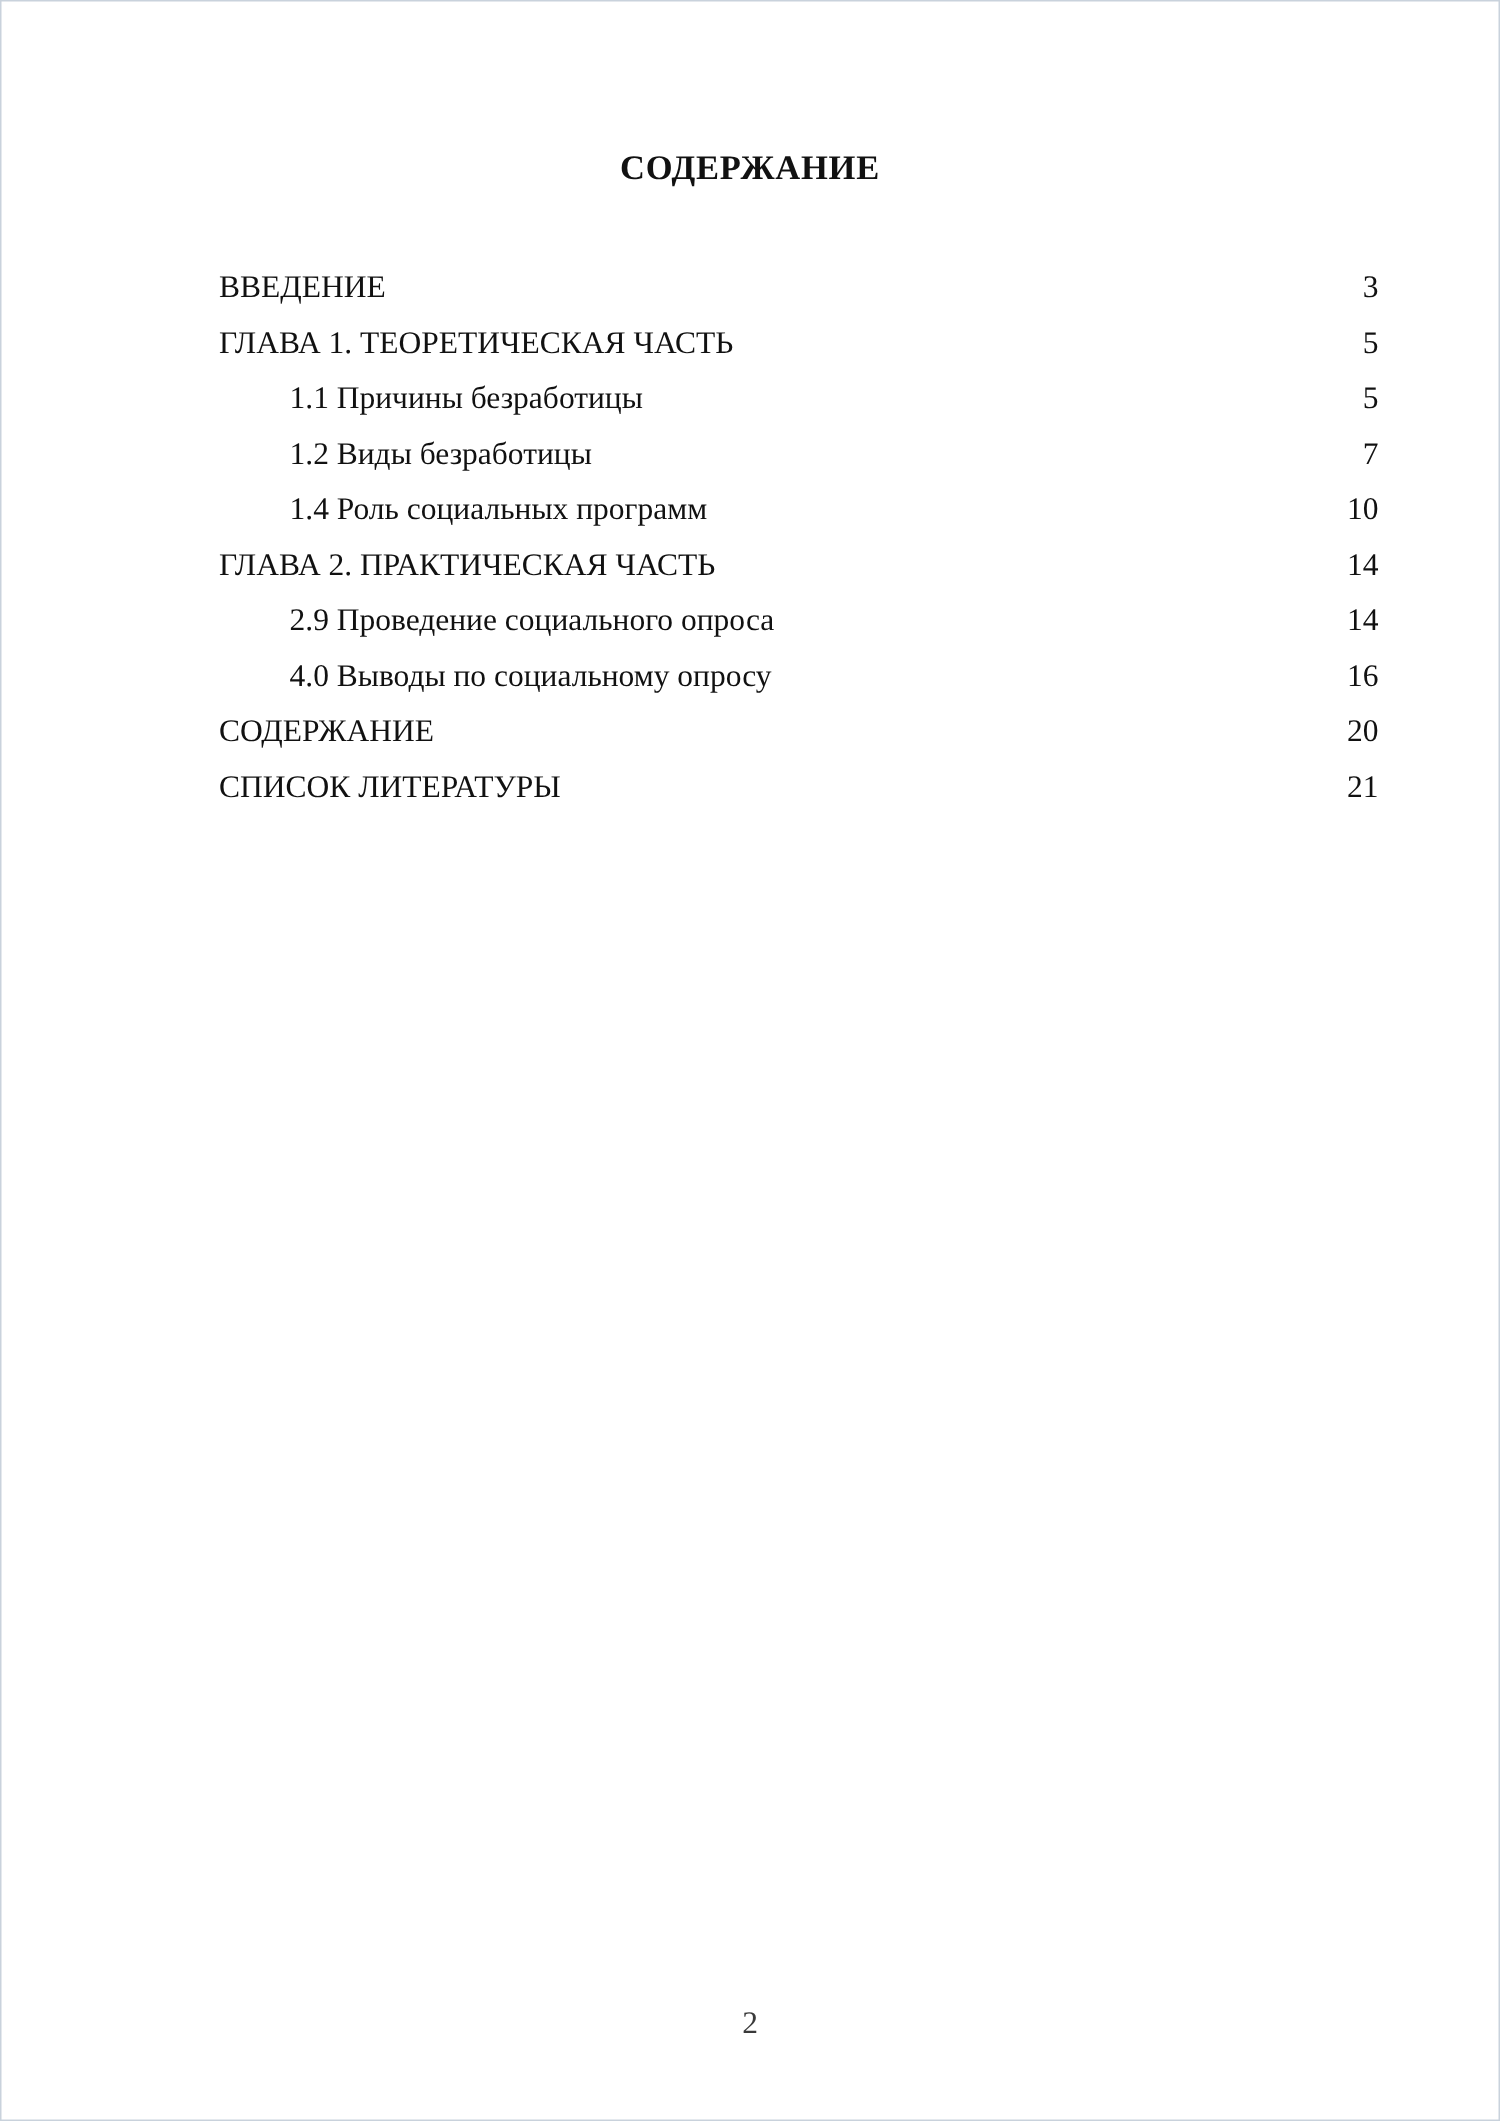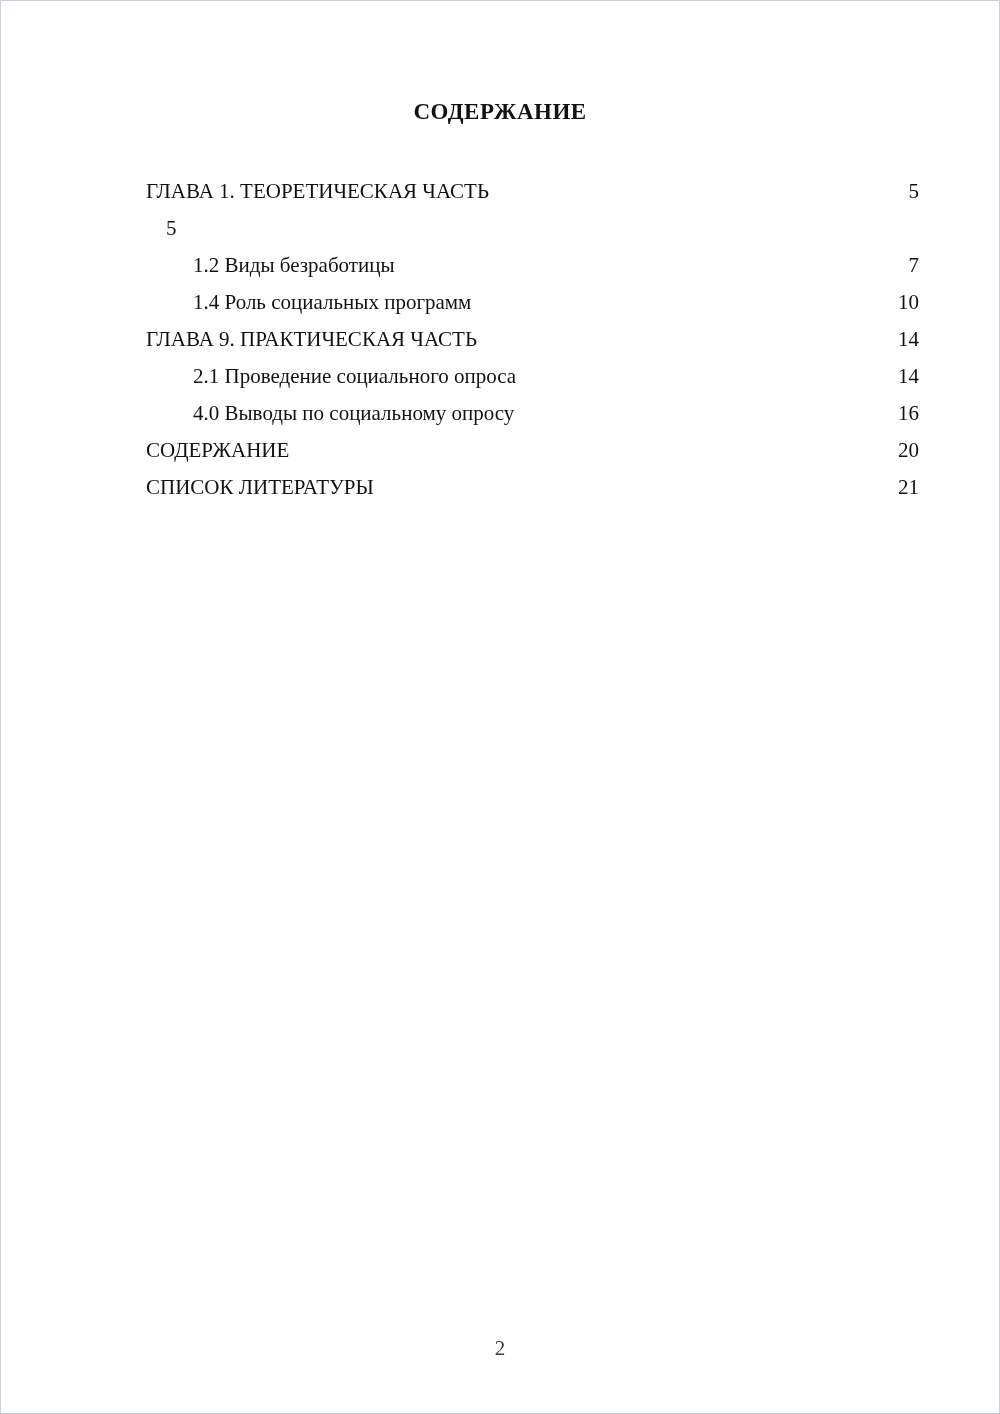--- a/index.html
+++ b/index.html
@@ -61,48 +61,53 @@
   }
 </style>
 </head>
 <body>
 
 <div class="page">
 
   <h1 class="doc-title">СОДЕРЖАНИЕ</h1>
 
   <div class="toc" id="toc-list">
+    <div class="toc-row">
+      <span class="toc-label">ВВЕДЕНИЕ</span>
+      <span class="toc-page">3</span>
+    </div>
 
     <div class="toc-row">
       <span class="toc-label">ГЛАВА 1. ТЕОРЕТИЧЕСКАЯ ЧАСТЬ</span>
       <span class="toc-page">5</span>
     </div>
 
     <div class="toc-row indent-1">
+      <span class="toc-label">1.1 Причины безработицы</span>
       <span class="toc-page">5</span>
     </div>
 
     <div class="toc-row indent-1">
       <span class="toc-label">1.2 Виды безработицы</span>
       <span class="toc-page">7</span>
     </div>
 
 
     <div class="toc-row indent-1">
       <span class="toc-label">1.4 Роль социальных программ</span>
       <span class="toc-page">10</span>
     </div>
 
     <div class="toc-row">
-      <span class="toc-label">ГЛАВА 9. ПРАКТИЧЕСКАЯ ЧАСТЬ</span>
+      <span class="toc-label">ГЛАВА 2. ПРАКТИЧЕСКАЯ ЧАСТЬ</span>
       <span class="toc-page">14</span>
     </div>
 
     <div class="toc-row indent-1">
-      <span class="toc-label">2.1 Проведение социального опроса</span>
+      <span class="toc-label">2.9 Проведение социального опроса</span>
       <span class="toc-page">14</span>
     </div>
 
     <div class="toc-row indent-1">
       <span class="toc-label">4.0 Выводы по социальному опросу</span>
       <span class="toc-page">16</span>
     </div>
 
     <div class="toc-row">
       <span class="toc-label">СОДЕРЖАНИЕ</span>

